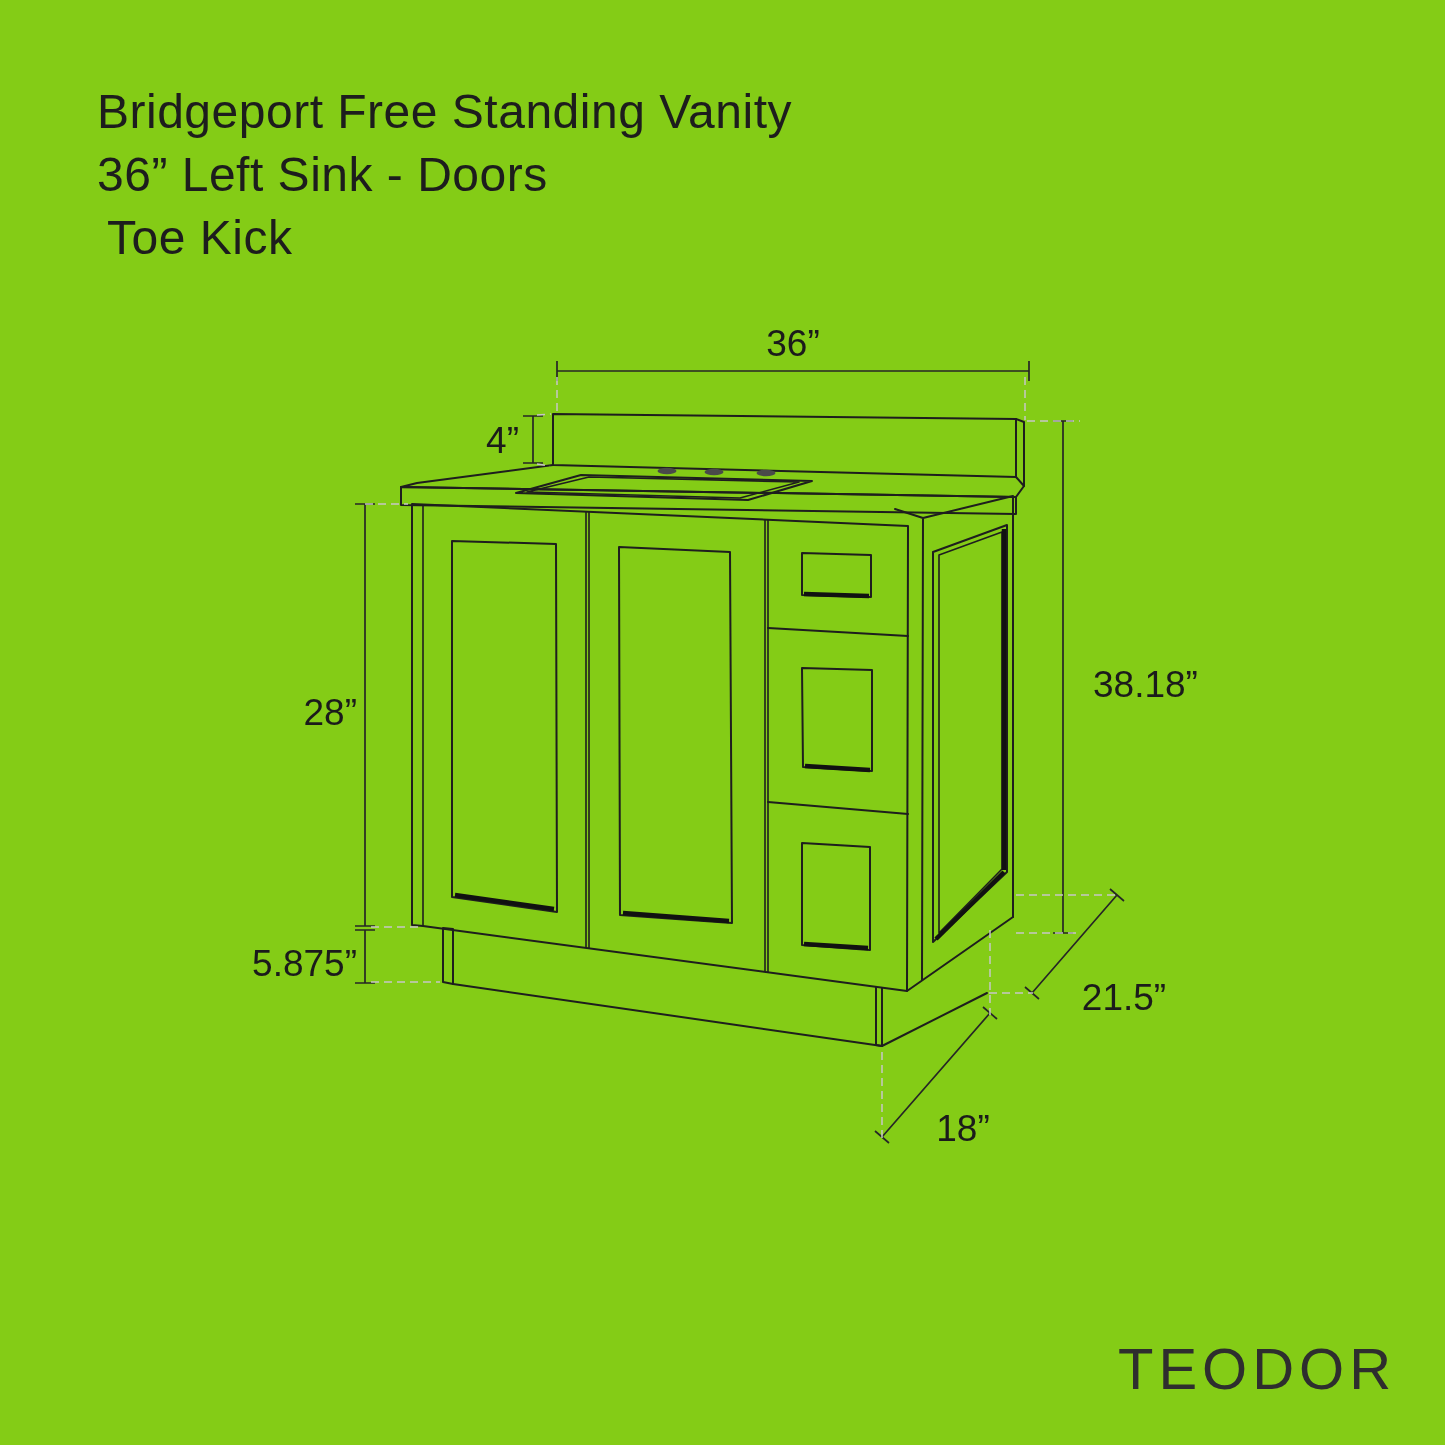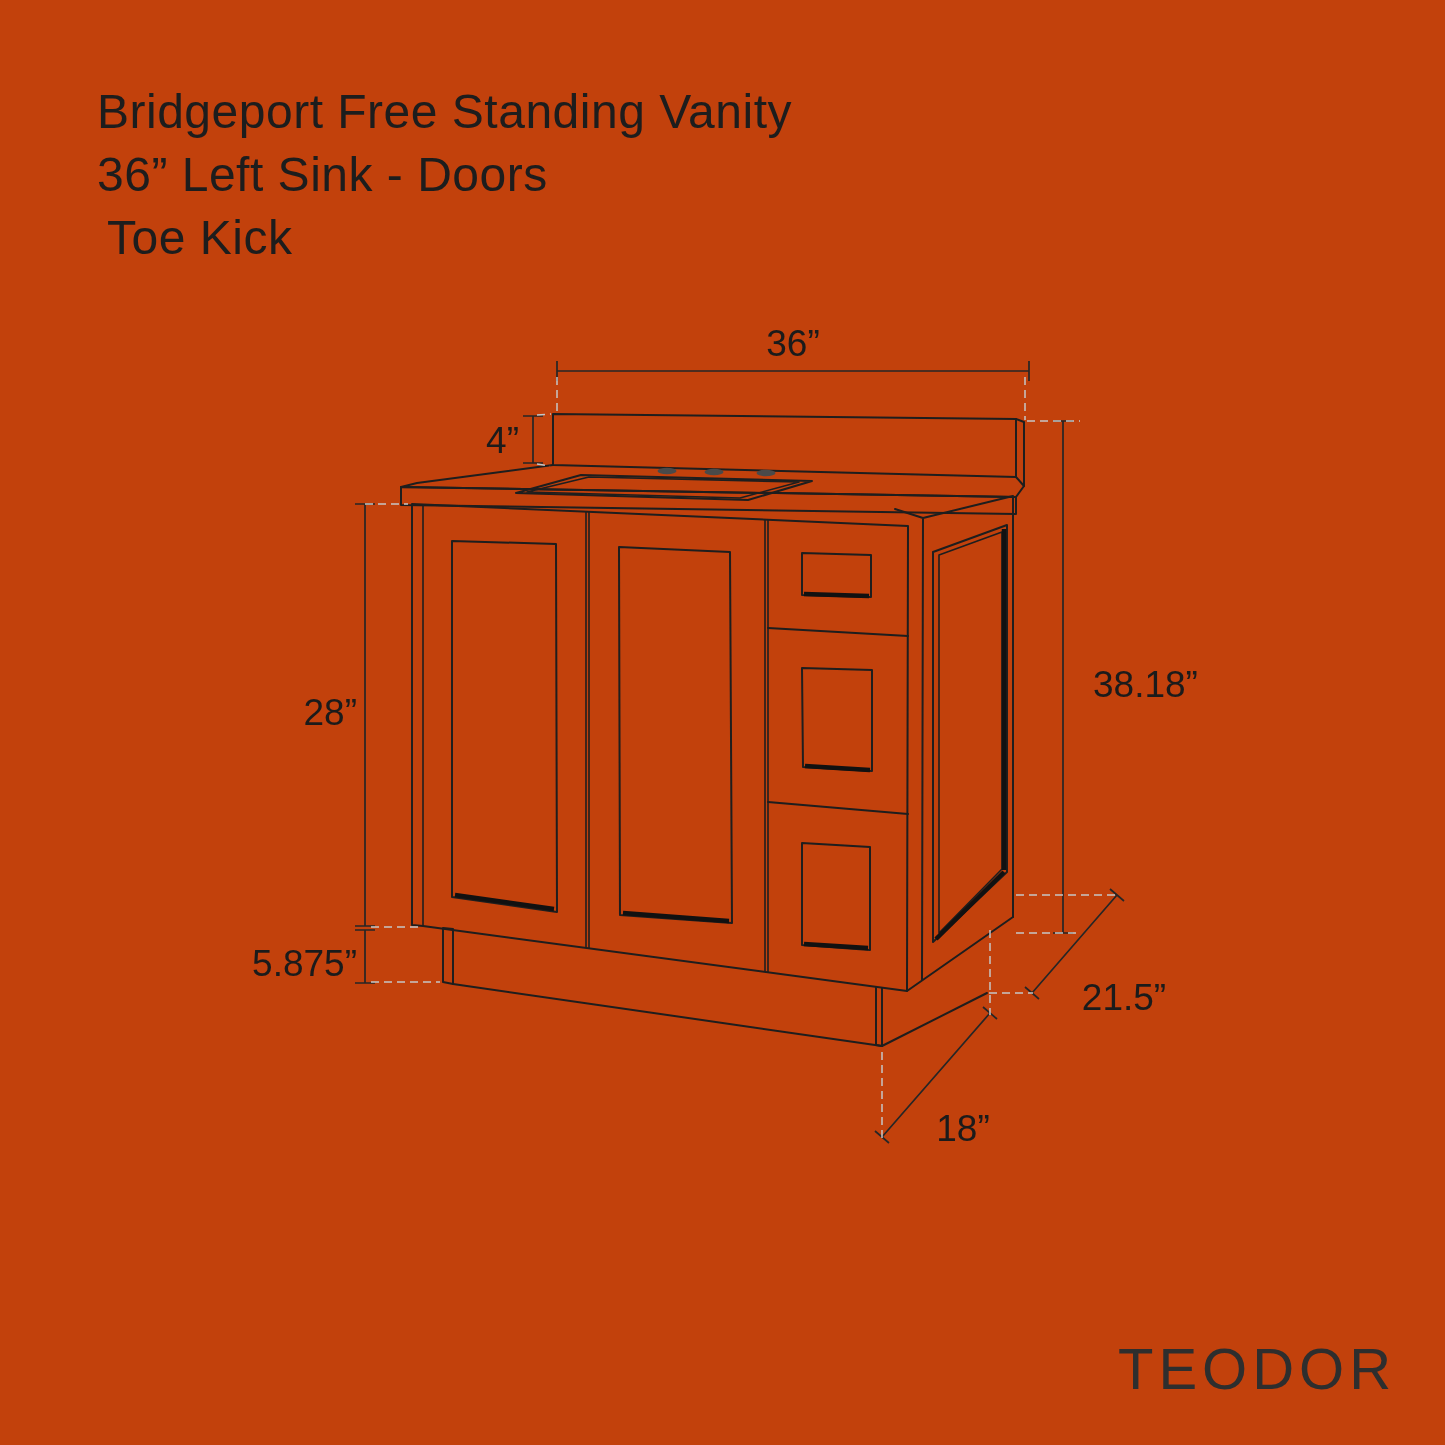--- a/index.html
+++ b/index.html
@@ -1,16 +1,16 @@
 <!DOCTYPE html>
 <html><head>
 <meta charset="utf-8">
 <style>
   html,body{margin:0;padding:0;background:#ffffff;}
-  .stage{position:relative;width:1445px;height:1445px;background:#c2410c;overflow:hidden;
+  .stage{position:relative;width:1445px;height:1445px;background:#84cc16;overflow:hidden;
          font-family:"Liberation Sans","DejaVu Sans",sans-serif;}
   svg{position:absolute;left:0;top:0;}
   .title-line{font-size:48px;font-weight:300;fill:#1d1d1d;letter-spacing:0.5px;}
   .dim-label{font-size:37px;fill:#1b1b1b;}
   .brand{font-size:58px;font-weight:200;fill:#2e2e2e;letter-spacing:5px;}
   .ln{stroke:#1e1e1e;stroke-width:2;fill:none;stroke-linejoin:round;stroke-linecap:round;}
   .ln-thin{stroke:#1e1e1e;stroke-width:1.6;fill:none;stroke-linejoin:round;}
   .shadow{stroke:#111111;stroke-width:4.5;fill:none;stroke-linecap:butt;}
   .dim{stroke:#262626;stroke-width:1.7;fill:none;stroke-linecap:butt;}
   .dash{stroke:#c6c6c6;stroke-width:1.5;fill:none;stroke-dasharray:8 5;}

